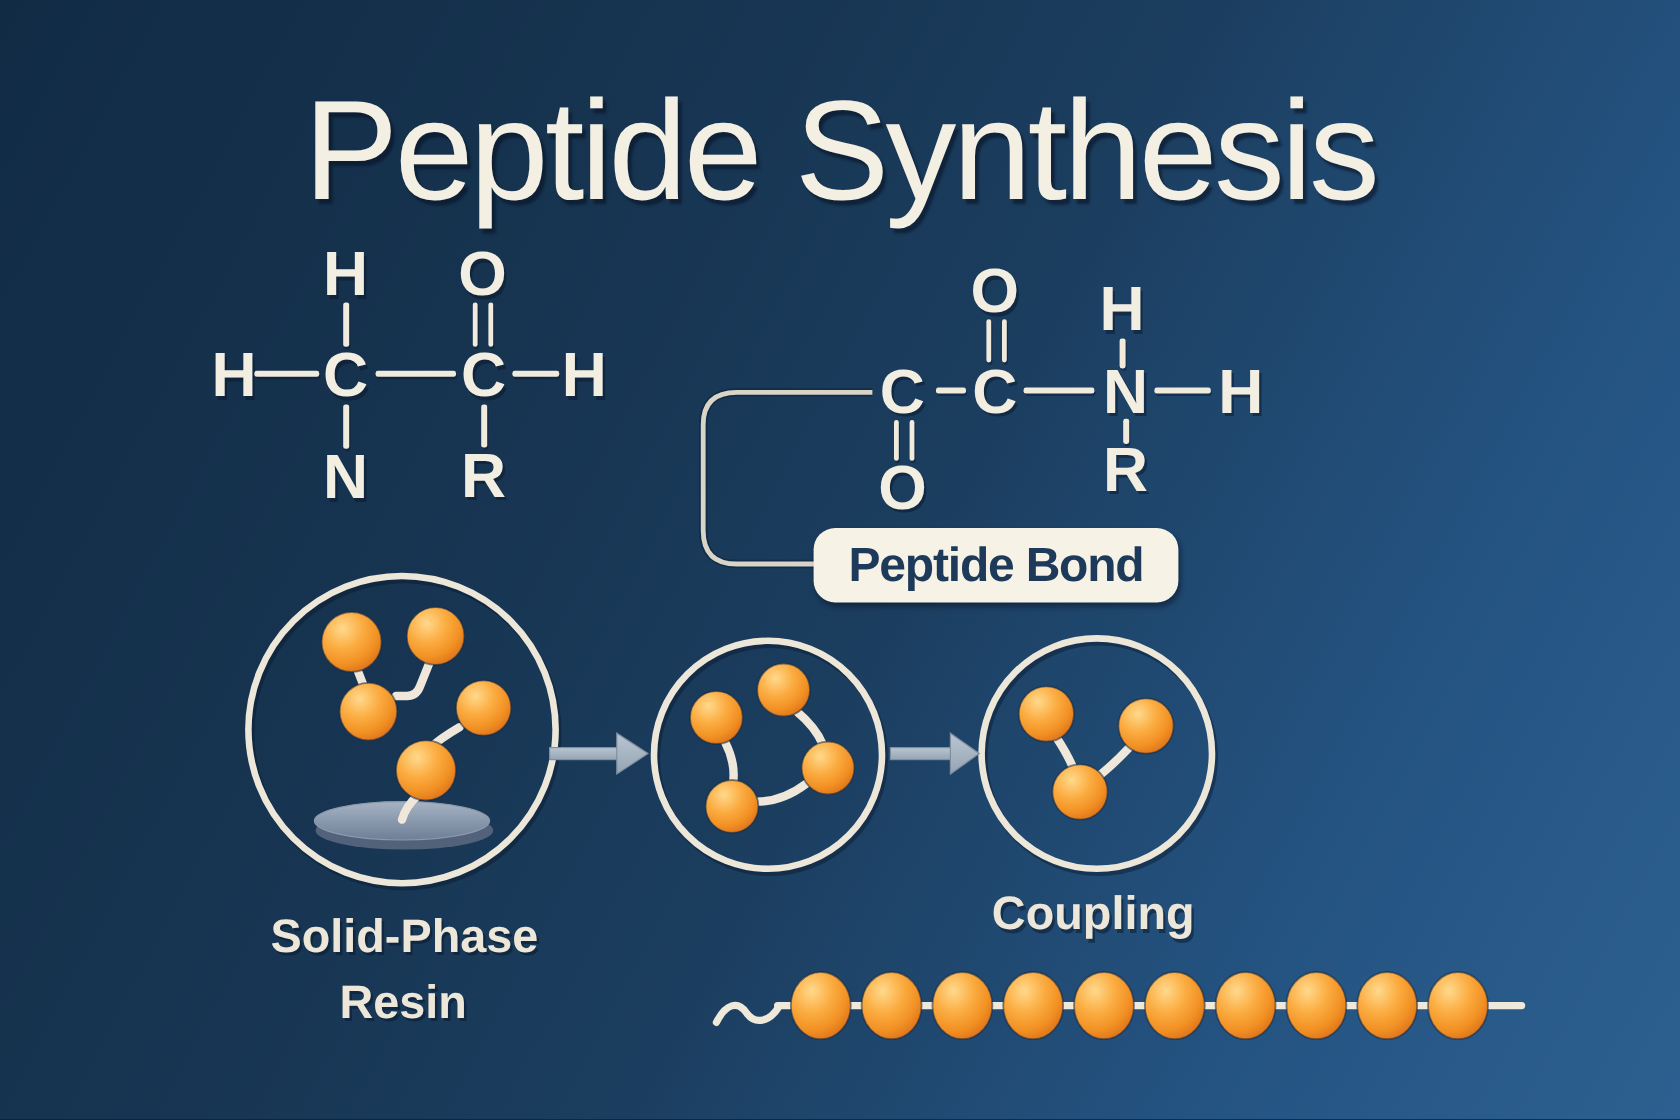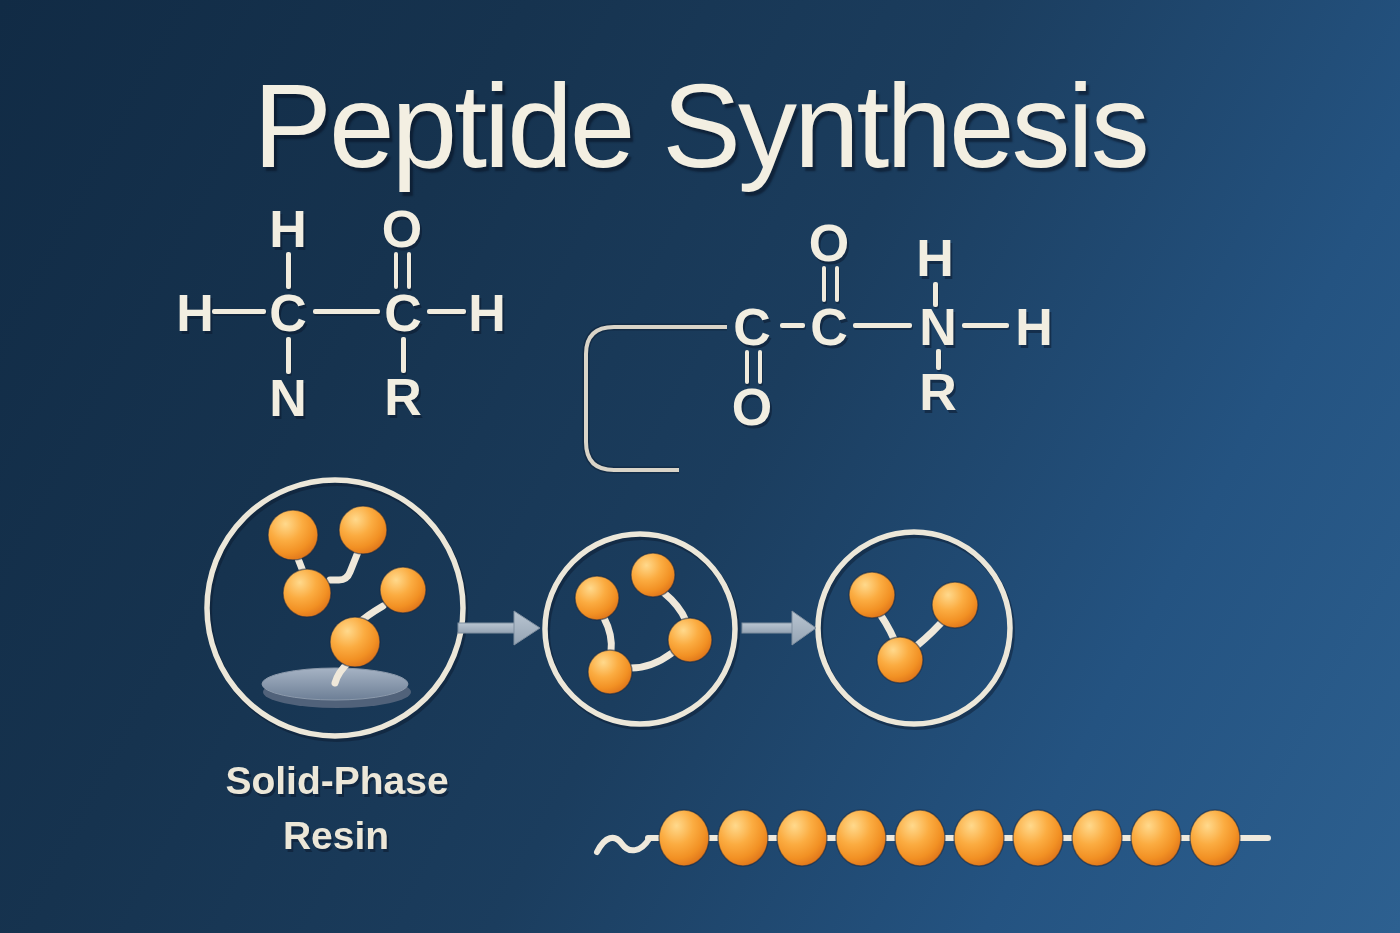--- a/index.html
+++ b/index.html
@@ -185,17 +185,21 @@
     <div class="bond h" style="left:853px;top:323px;width:59px"></div>
     <div class="bond h" style="left:962px;top:323px;width:47px"></div>
     <div class="bond v thin" style="left:822px;top:266px;height:36px"></div>
     <div class="bond v thin" style="left:835px;top:266px;height:36px"></div>
     <div class="bond v" style="left:933px;top:282px;height:25px"></div>
     <div class="bond v thin" style="left:745px;top:350px;height:34px"></div>
     <div class="bond v thin" style="left:758px;top:350px;height:34px"></div>
     <div class="bond v" style="left:936px;top:349px;height:21px"></div>
   </div>
 
+  <div class="pb-box">
+    <span>Peptide Bond</span>
+  </div>
 
   <div class="step-label" style="left:337px;top:781px">Solid-Phase</div>
   <div class="step-label" style="left:336px;top:836px">Resin</div>
+  <div class="step-label" style="left:911px;top:762px">Coupling</div>
 
 </div>
 
 </body></html>

